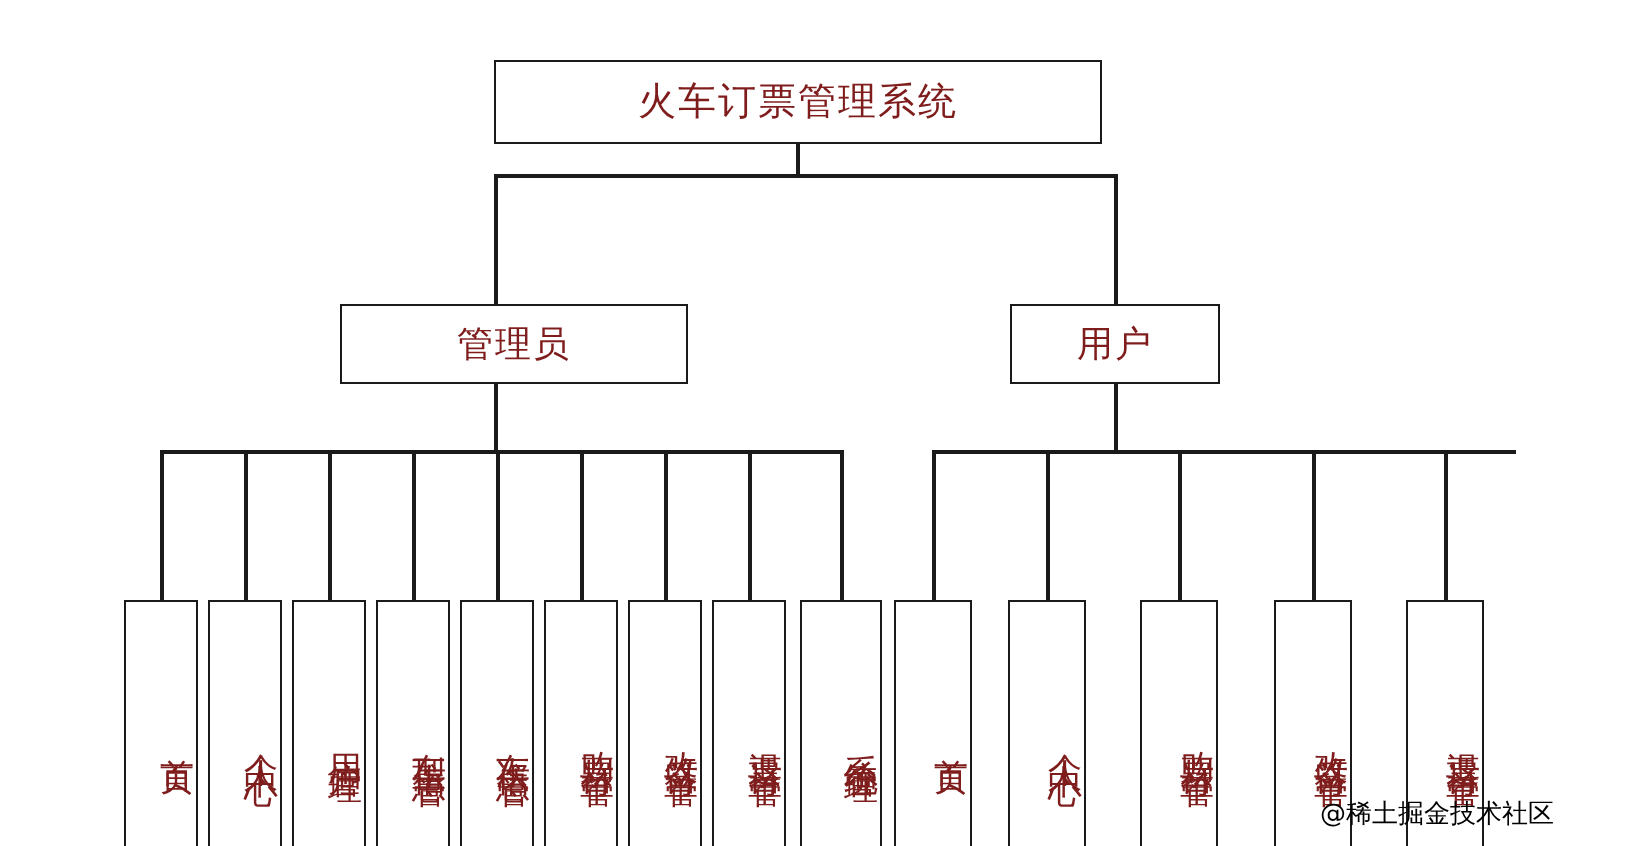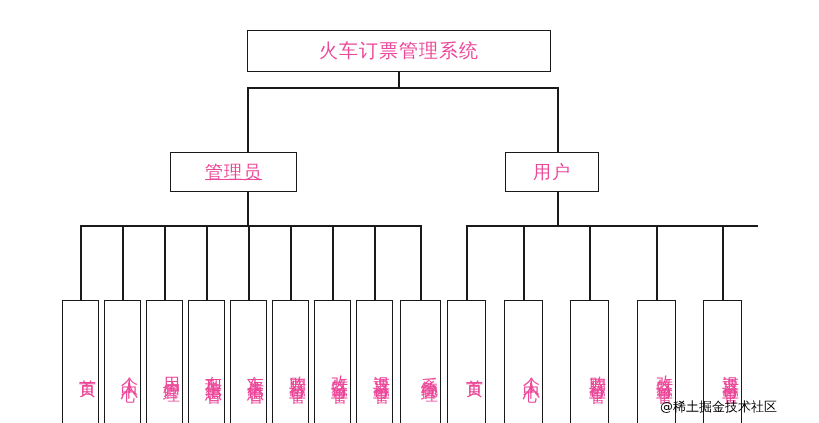--- a/index.html
+++ b/index.html
@@ -18,21 +18,21 @@
 
   
   .node {
     position: absolute;
     box-sizing: border-box;
     border: 1.6px solid #1a1a1a;
     background: #ffffff;
     display: flex;
     align-items: center;
     justify-content: center;
-    color: #ec4899;
+    color: #7f1d1d;
     letter-spacing: 1px;
   }
   .node.root {
     font-size: 19px;
   }
   .node.mid {
     font-size: 18px;
   }
   .node.leaf {
     writing-mode: vertical-rl;
@@ -79,24 +79,24 @@
     <span>火车订票管理系统</span>
   </div>
 
   <div class="vline" style="left:398px; top:72px; height:16px;"></div>
 
   <div class="hline" style="left:247px; top:87px; width:311px;"></div>
 
   <div class="vline" style="left:247px; top:87px; height:65px;"></div>
   <div class="vline" style="left:557px; top:87px; height:65px;"></div>
 
-  <div class="node mid" style="left:170px; top:152px; width:127px; height:40px;text-decoration:underline;">
+  <div class="node mid" style="left:170px; top:152px; width:174px; height:40px;">
     <span>管理员</span>
   </div>
-  <div class="node mid" style="left:505px; top:152px; width:94px; height:40px;">
+  <div class="node mid" style="left:505px; top:152px; width:105px; height:40px;">
     <span>用户</span>
   </div>
 
   <div class="vline" style="left:247px; top:192px; height:34px;"></div>
   <div class="vline" style="left:557px; top:192px; height:34px;"></div>
 
   <div class="hline" style="left:80px; top:225px; width:341px;"></div>
 
   <div class="vline" style="left:80px;  top:225px; height:75px;"></div>
   <div class="vline" style="left:122px; top:225px; height:75px;"></div>

